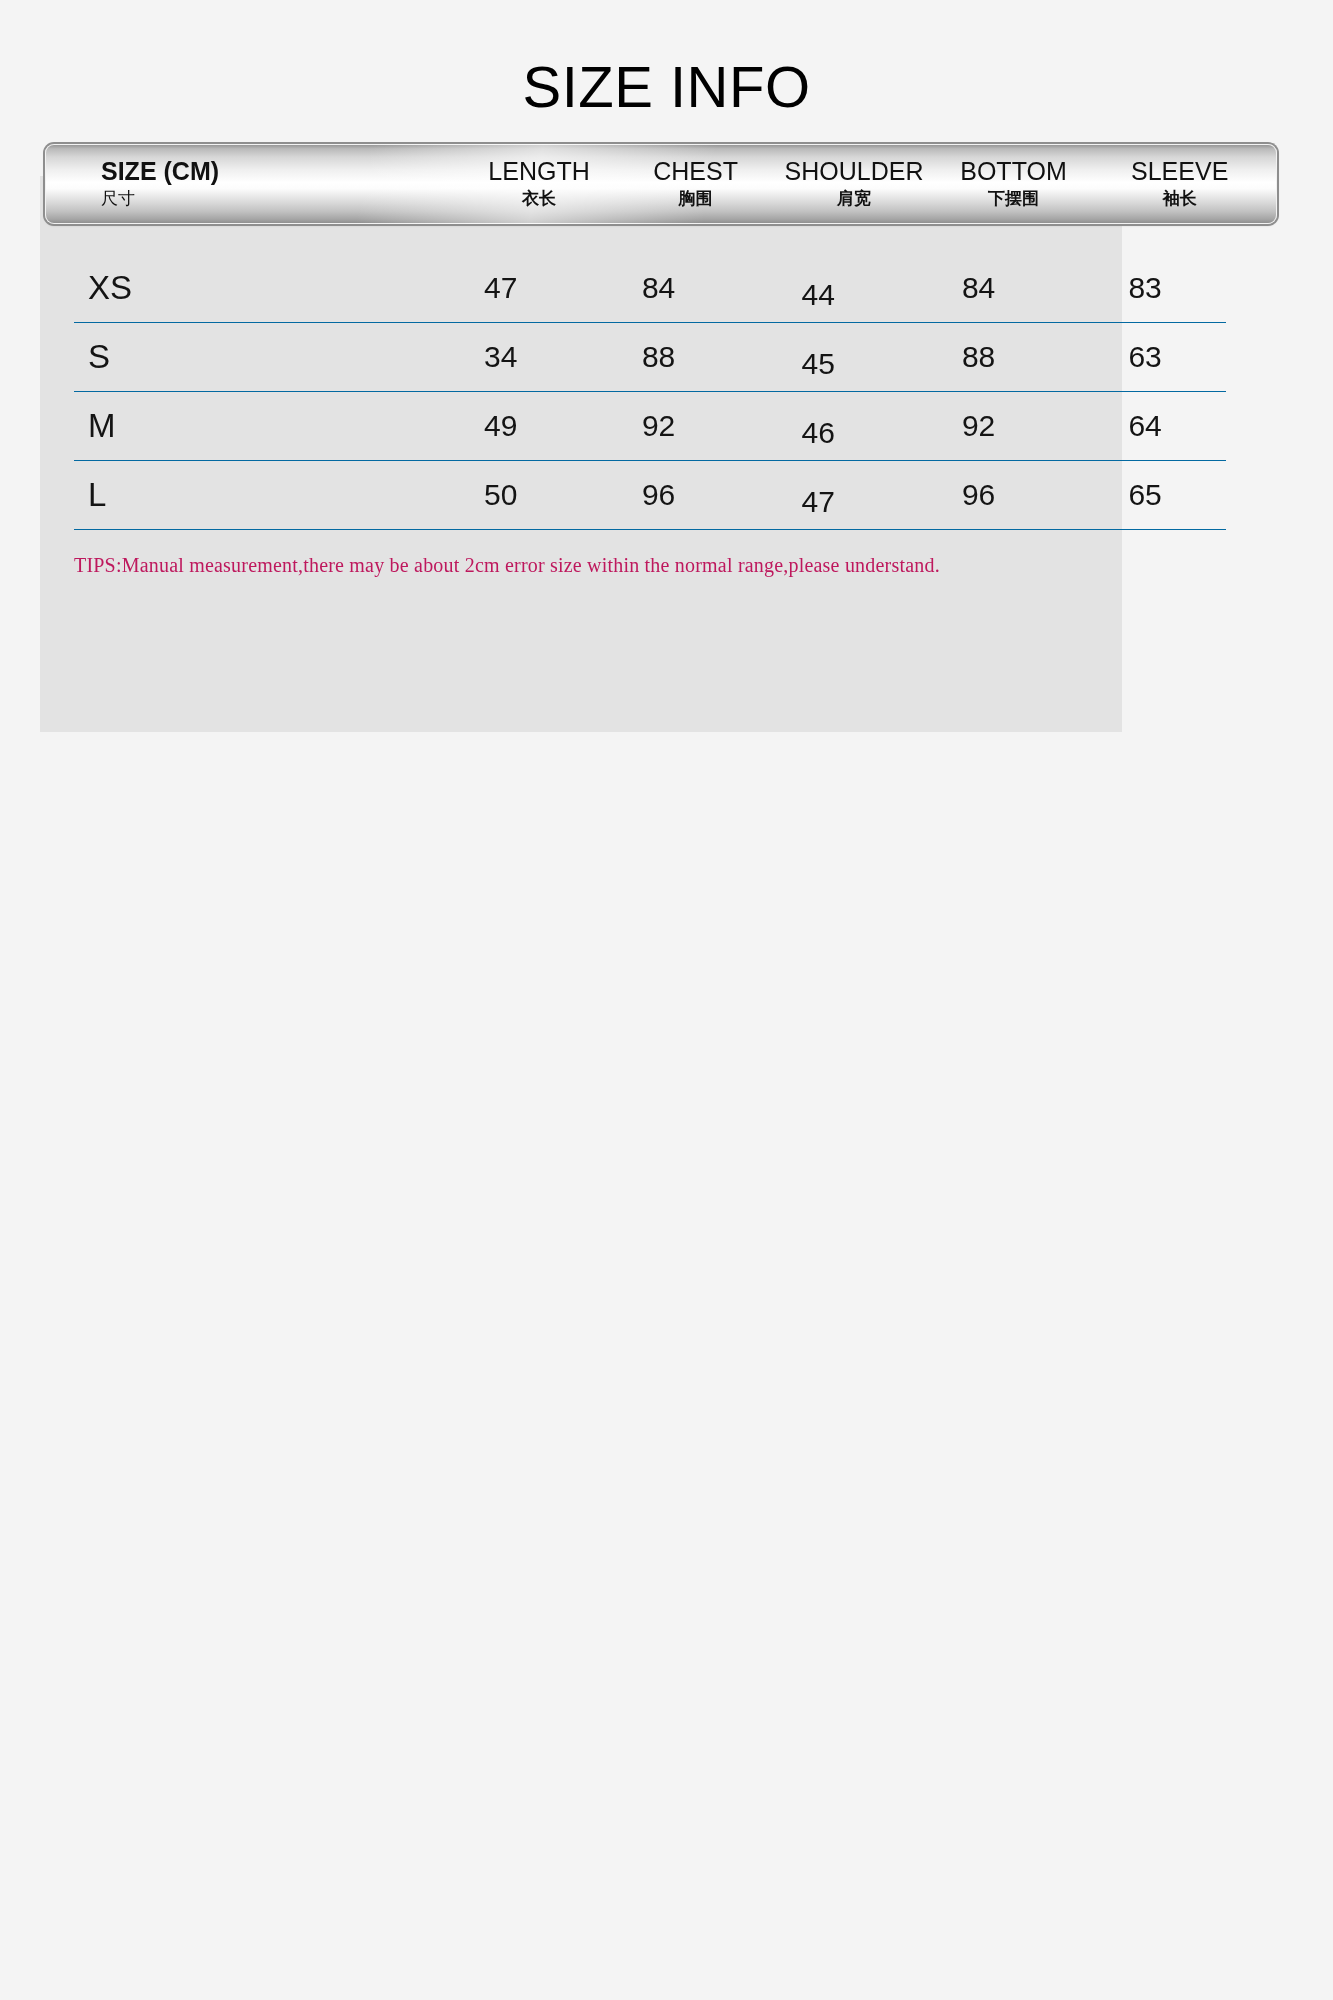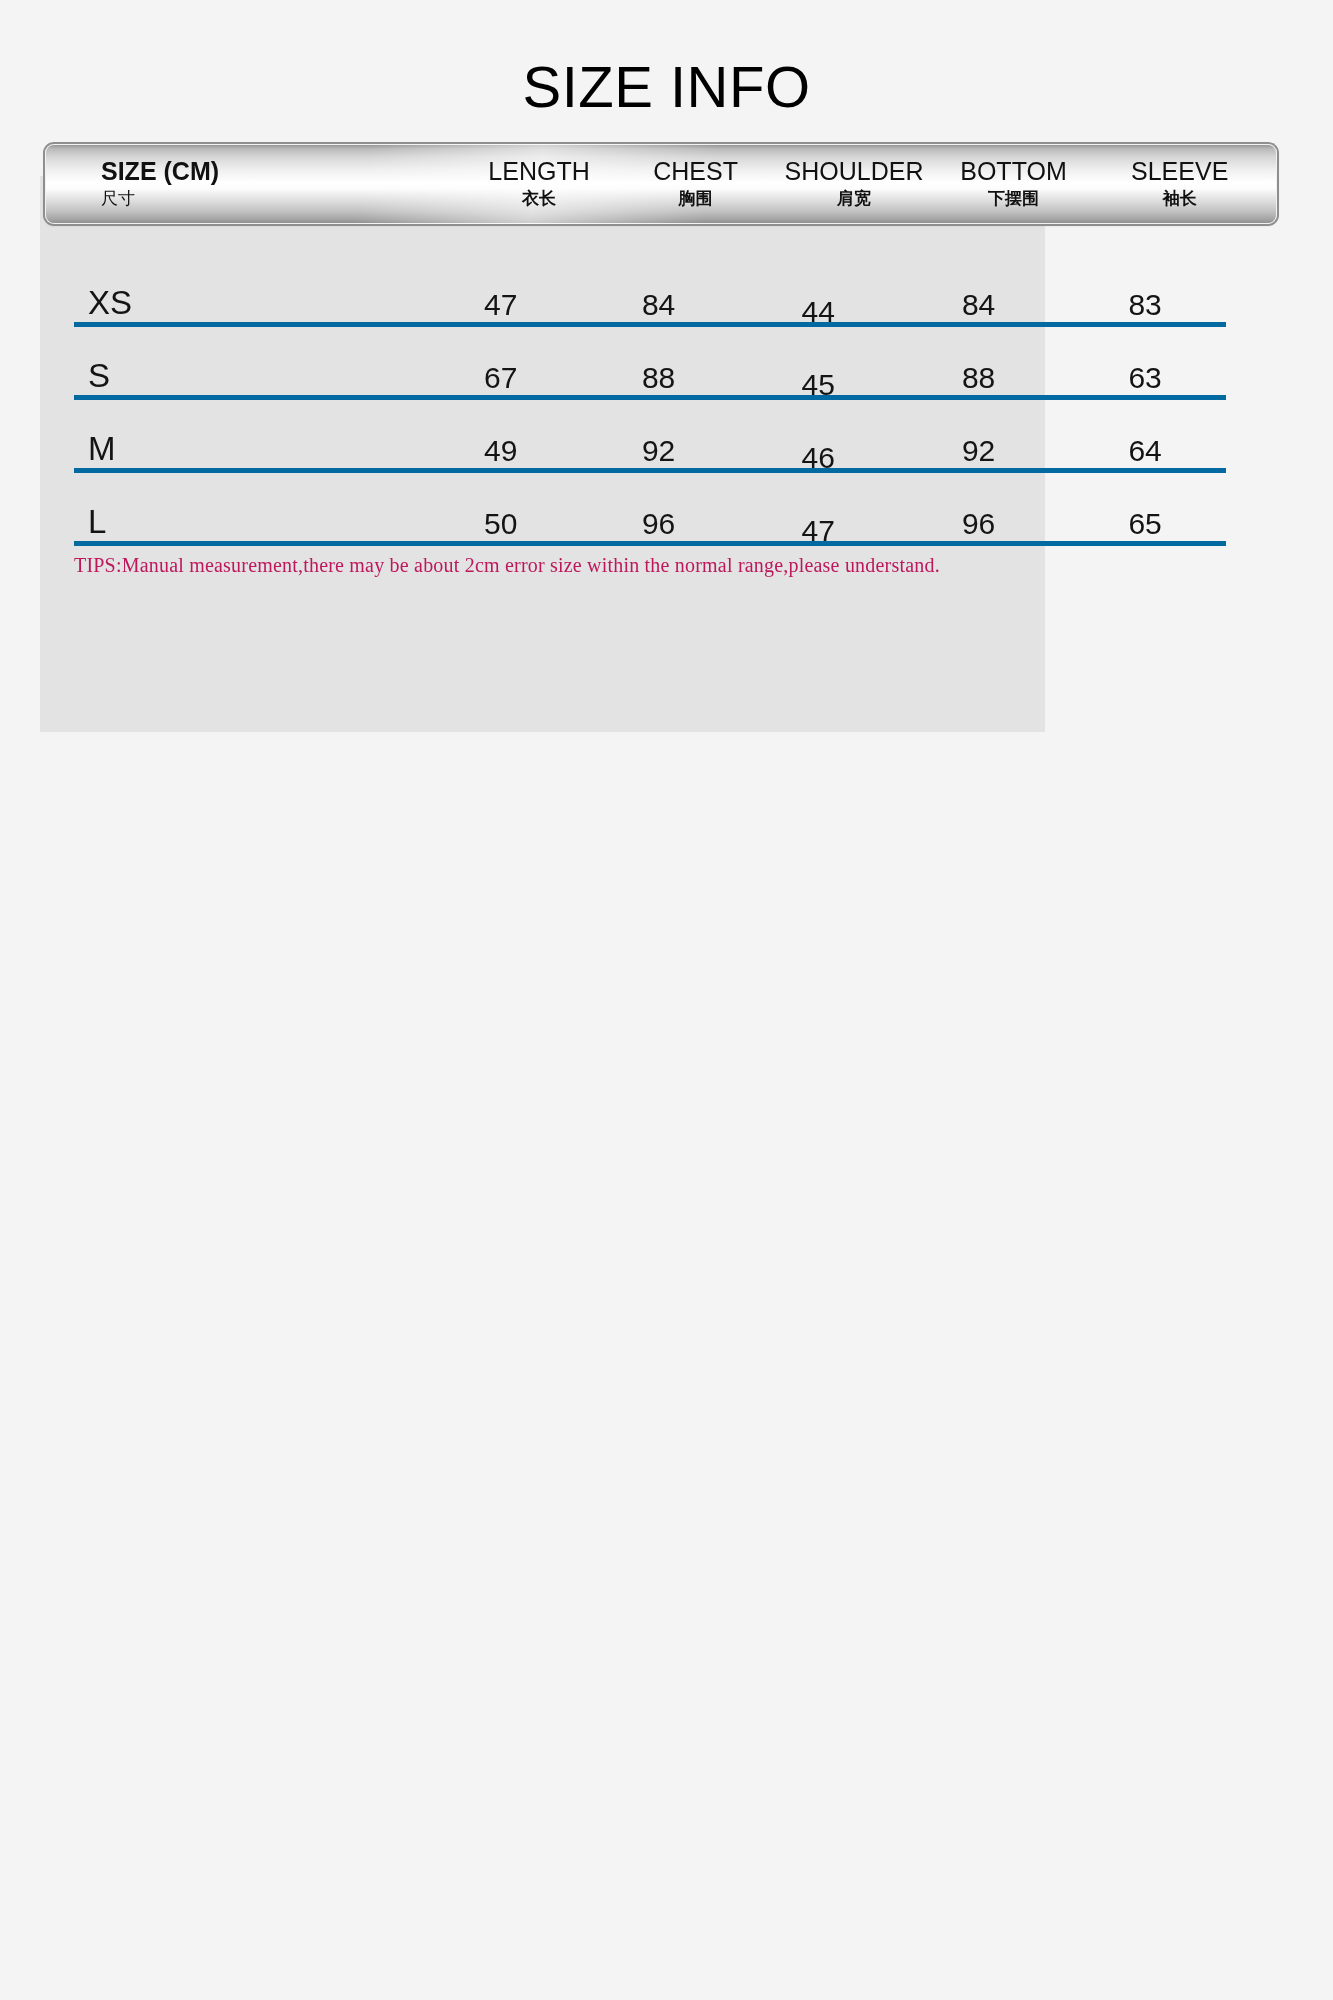--- a/index.html
+++ b/index.html
@@ -21,21 +21,21 @@
     color: #000000;
     letter-spacing: 0.5px;
     padding-top: 58px;
     line-height: 1;
   }
 
   #size-panel {
     position: absolute;
     left: 40px;
     top: 176px;
-    width: 1005px;
+    width: 1082px;
     height: 556px;
     background: #e3e3e3;
   }
 
   
   .header-bar {
     position: absolute;
     left: 5px;
     top: -32px;
     width: 1232px;
@@ -117,23 +117,23 @@
 
   
   .rows {
     position: absolute;
     left: 34px;
     top: 78px;
     width: 1152px;
   }
   .row {
     display: flex;
-    align-items: flex-end;
+    align-items: center;
     height: 68px;
-    border-bottom: 5px solid #0369a1;
+    border-bottom: 1px solid #0369a1;
     gap: 16px;
   }
   .cell {
     display: flex;
     align-items: center;
     justify-content: center;
     font-size: 30px;
     color: #141414;
     font-weight: 400;
   }
@@ -204,21 +204,21 @@
       <div class="cell size-label col-size">XS</div>
       <div class="cell col-length">47</div>
       <div class="cell col-chest">84</div>
       <div class="cell shoulder-cell col-shoulder">44</div>
       <div class="cell col-bottom">84</div>
       <div class="cell col-sleeve">83</div>
     </div>
 
     <div class="row">
       <div class="cell size-label col-size">S</div>
-      <div class="cell col-length">67</div>
+      <div class="cell col-length">34</div>
       <div class="cell col-chest">88</div>
       <div class="cell shoulder-cell col-shoulder">45</div>
       <div class="cell col-bottom">88</div>
       <div class="cell col-sleeve">63</div>
     </div>
 
     <div class="row">
       <div class="cell size-label col-size">M</div>
       <div class="cell col-length">49</div>
       <div class="cell col-chest">92</div>

